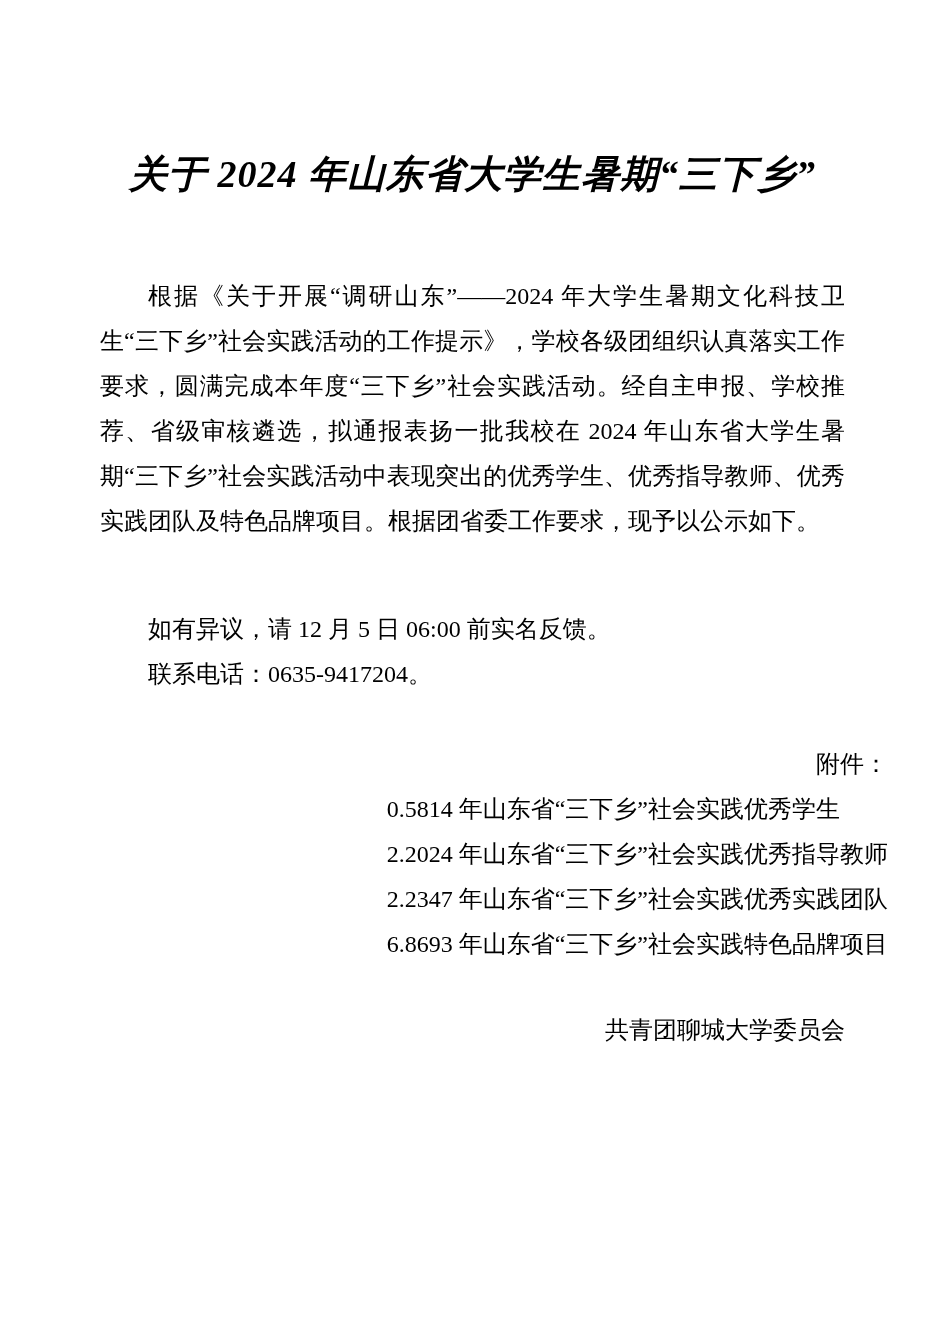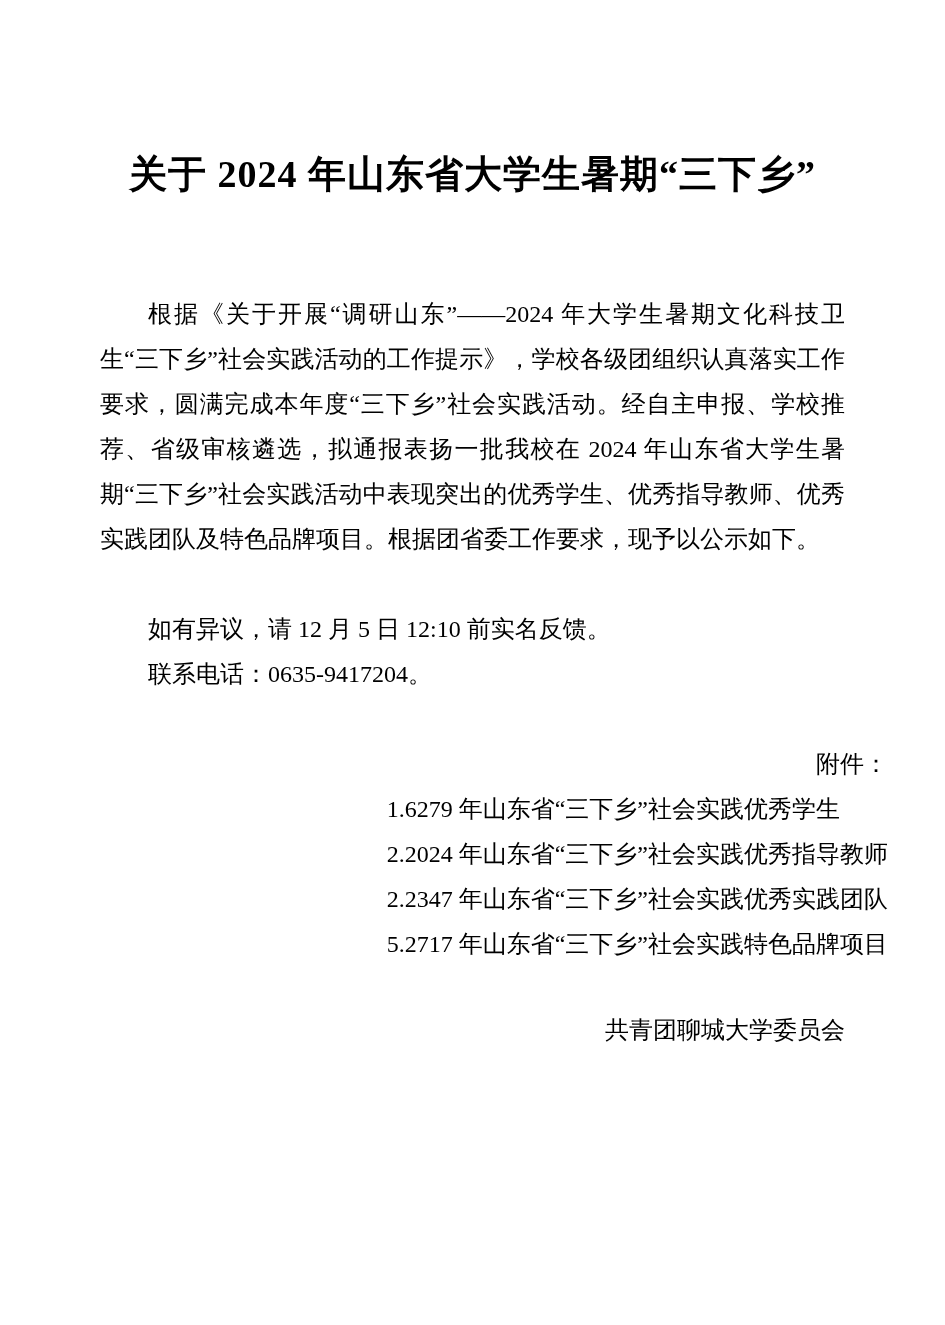--- a/index.html
+++ b/index.html
@@ -17,33 +17,34 @@
   .doc-title {
     position: absolute;
     top: 150px;
     left: 0;
     width: 100%;
     text-align: center;
     font-size: 38px;
     font-weight: 700;
     line-height: 48px;
     letter-spacing: 1px;
+    font-style: italic;
   }
   .doc-title .title-line { display: block; }
   .body-text {
     font-size: 24px;
     line-height: 45px;
   }
   .para {
     position: absolute;
     left: 100px;
     width: 745px;
   }
   .para-main {
-    top: 292px;
+    top: 274px;
     text-align: justify;
     text-justify: inter-ideograph;
     text-indent: 48px;
   }
   .para-deadline { top: 607px; text-indent: 48px; white-space: nowrap; }
   .para-phone    { top: 652px; text-indent: 48px; white-space: nowrap; }
   .attachments {
     position: absolute;
     left: 88px;
     top: 742px;
@@ -69,31 +70,31 @@
 <body>
 
 <div class="page">
 
   <h1 class="doc-title">
     <span class="title-line">关于 2024 年山东省大学生暑期“三下乡”</span>
   </h1>
 
   <p class="para para-main body-text">根据《关于开展“调研山东”——2024 年大学生暑期文化科技卫生“三下乡”社会实践活动的工作提示》，学校各级团组织认真落实工作要求，圆满完成本年度“三下乡”社会实践活动。经自主申报、学校推荐、省级审核遴选，拟通报表扬一批我校在 2024 年山东省大学生暑期“三下乡”社会实践活动中表现突出的优秀学生、优秀指导教师、优秀实践团队及特色品牌项目。根据团省委工作要求，现予以公示如下。</p>
 
-  <p class="para para-deadline body-text">如有异议，请 12 月 5 日 12:10 前实名反馈。</p>
+  <p class="para para-deadline body-text">如有异议，请 12 月 5 日 06:00 前实名反馈。</p>
 
   <p class="para para-phone body-text">联系电话：0635-9417204。</p>
 
   <div class="attachments body-text">
     <span class="att-label">附件：</span>
     <div class="att-items">
-      <div class="att-item">1.6279 年山东省“三下乡”社会实践优秀学生</div>
+      <div class="att-item">0.5814 年山东省“三下乡”社会实践优秀学生</div>
       <div class="att-item">2.2024 年山东省“三下乡”社会实践优秀指导教师</div>
       <div class="att-item">2.2347 年山东省“三下乡”社会实践优秀实践团队</div>
-      <div class="att-item">5.2717 年山东省“三下乡”社会实践特色品牌项目</div>
+      <div class="att-item">6.8693 年山东省“三下乡”社会实践特色品牌项目</div>
     </div>
   </div>
 
   <div class="signature body-text">
     <span class="sig-line">共青团聊城大学委员会</span>
   </div>
 
 </div>
 
 </body></html>

